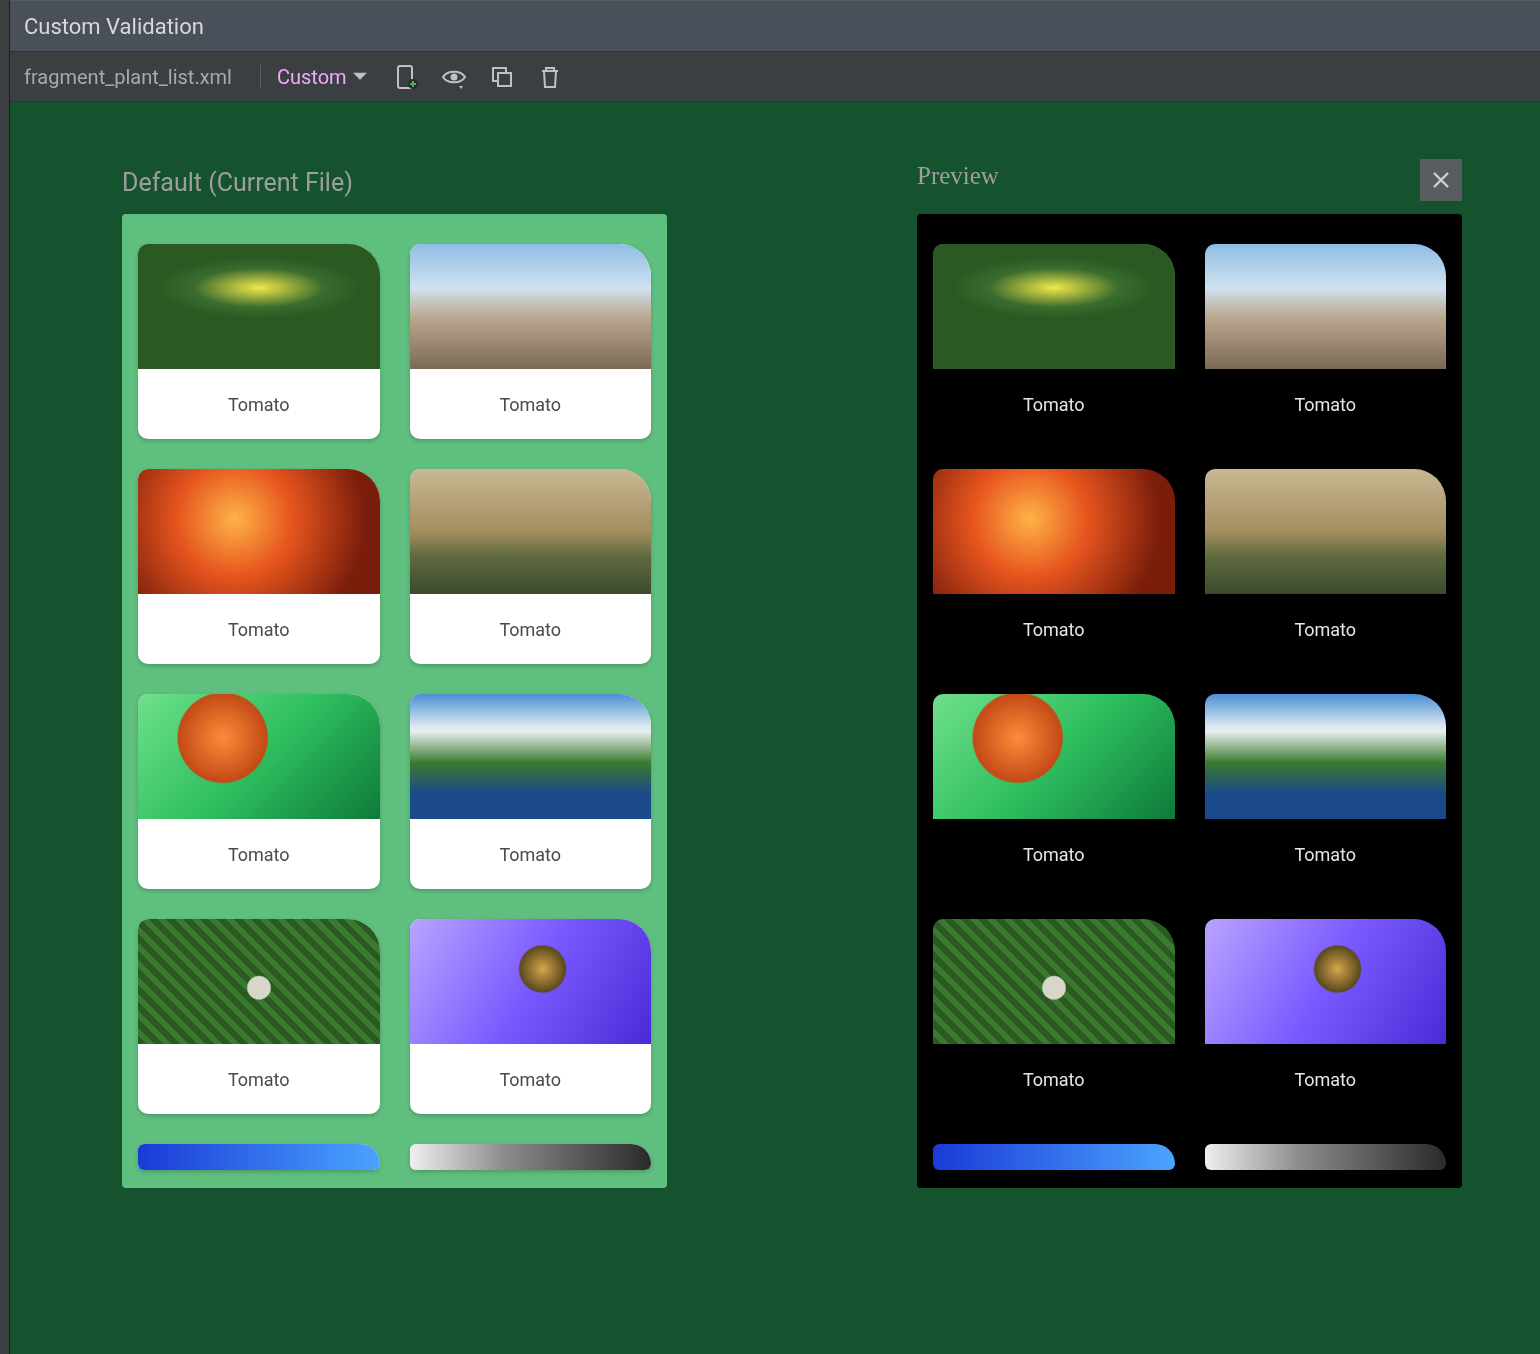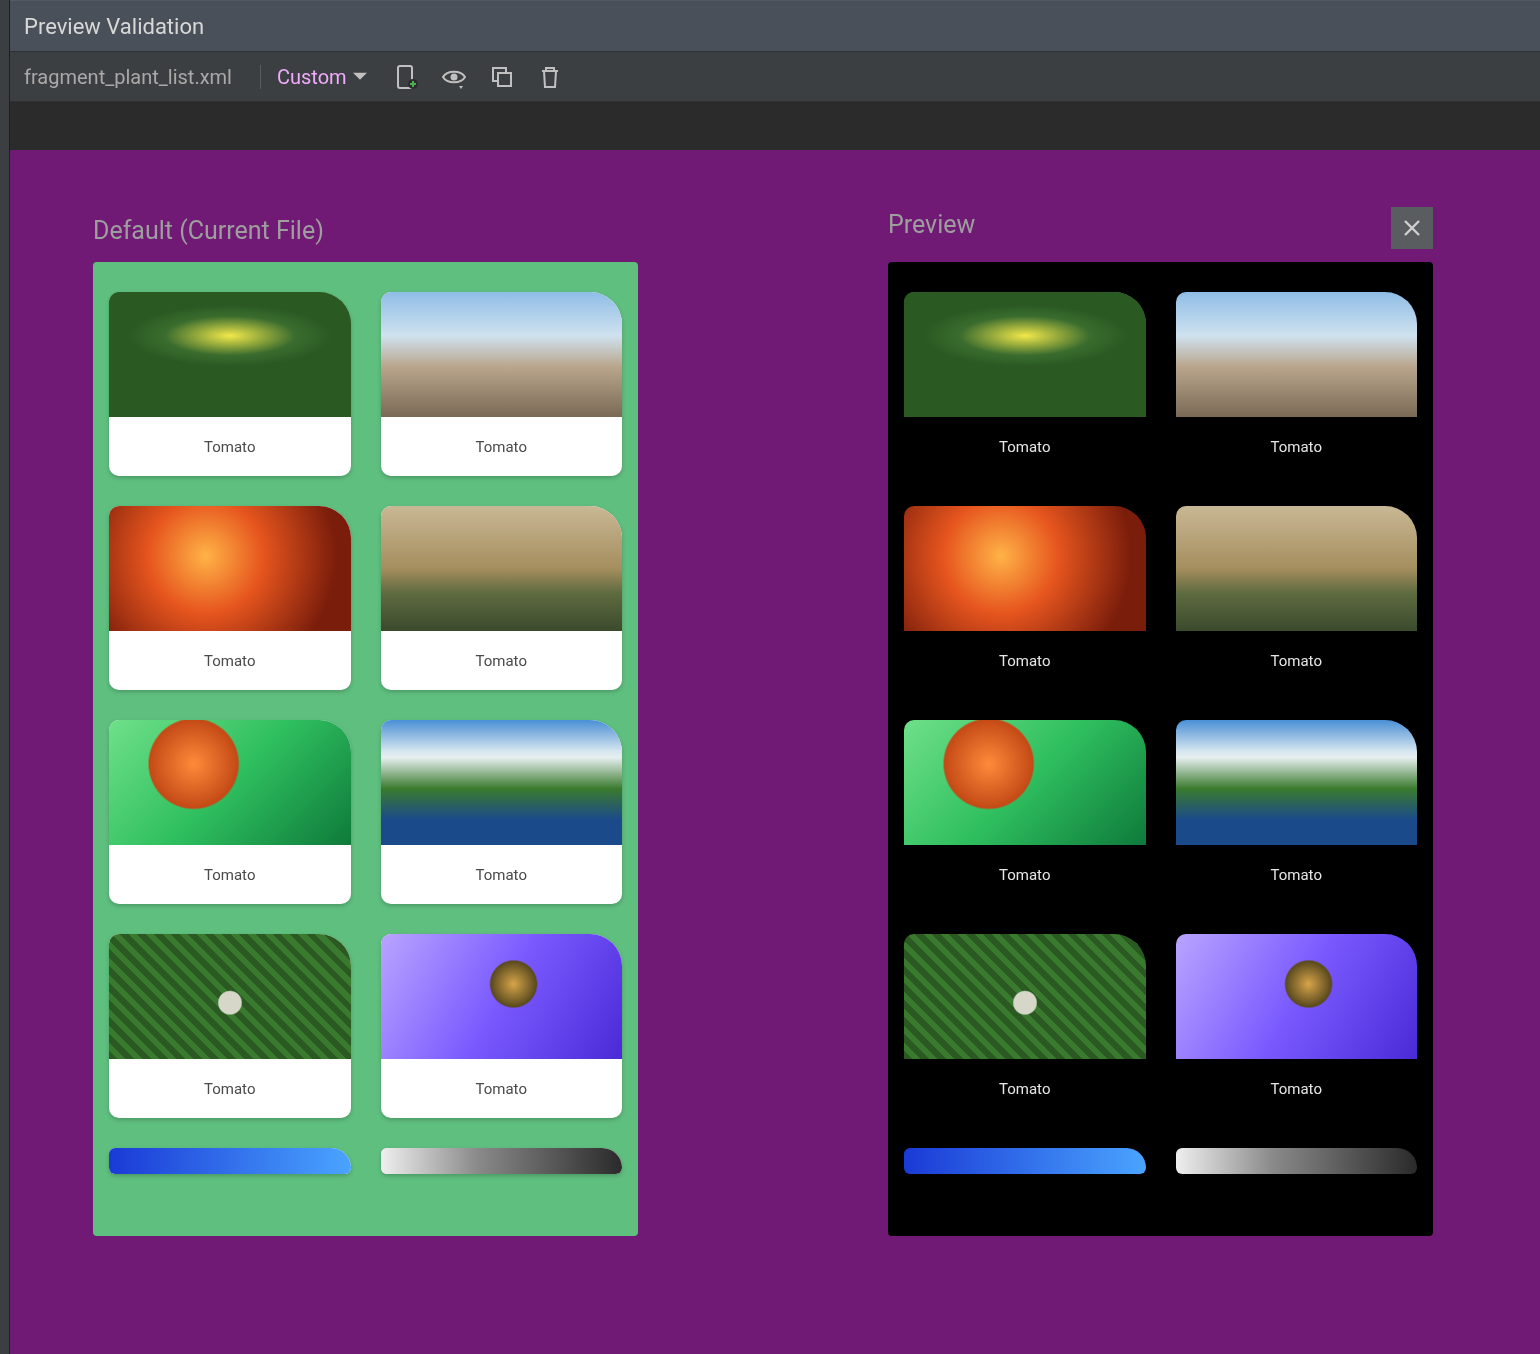--- a/index.html
+++ b/index.html
@@ -62,39 +62,38 @@
     font-size: 20px;
     cursor: pointer;
   }
   .dropdown svg { width: 14px; height: 14px; fill: #c0c0c0; }
   .tool-icons { display: flex; align-items: center; gap: 22px; margin-left: 10px; }
   .tool-icons .ico { width: 26px; height: 26px; display: flex; align-items: center; justify-content: center; cursor: pointer; }
   .tool-icons svg { width: 26px; height: 26px; }
 
   .canvas {
     flex: 1;
-    background: #701a75;
+    background: #14532d;
     display: flex;
     gap: 250px;
-    padding: 60px 40px 0 83px;
+    padding: 60px 40px 0 112px;
     position: relative;
     overflow: hidden;
-    margin-top: 48px;
   }
 
   .pane { display: flex; flex-direction: column; }
   .pane-title {
     font-size: 25px;
     color: #9e9e9e;
     height: 40px;
     display: flex;
     align-items: center;
     margin-bottom: 12px;
   }
-  .pane-title-row { display:flex; align-items:center; justify-content:space-between; height:40px; margin-bottom:12px;}
+  .pane-title-row { display:flex; align-items:center; justify-content:space-between; height:40px; margin-bottom:12px;font-family:Liberation Serif, serif;}
   .close-btn {
     width: 42px; height: 42px;
     background: #5a5d60;
     display:flex; align-items:center; justify-content:center;
     cursor:pointer;
     margin-top:-4px;
   }
   .close-btn svg { width:20px; height:20px; stroke:#cfcfcf; stroke-width:2.4; }
 
   .phone {
@@ -115,23 +114,23 @@
   .card {
     border-radius: 10px 32px 10px 10px;
     overflow: hidden;
     background: #ffffff;
     display:flex; flex-direction:column;
     box-shadow: 0 2px 4px rgba(0,0,0,0.2);
   }
   .phone.dark .card { background: #000000; box-shadow:none; }
   .thumb { width: 100%; height: 125px; }
   .label {
-    height: 59px;
+    height: 70px;
     display:flex; align-items:center; justify-content:center;
-    font-size: 15px;
+    font-size: 18px;
     color:#4a4a4a;
   }
   .phone.dark .label { color:#e6e6e6; }
 
   .card.partial { height: 26px; }
   .card.partial .thumb { height: 26px; }
 
   
   .img-caterpillar { background:
     radial-gradient(ellipse 60% 35% at 50% 35%, #f2e84a 0%, #3a6c2e 45%, #2a5a22 70%),
@@ -157,21 +156,21 @@
   .img-bw { background: linear-gradient(to right, #efefef 0%, #8a8a8a 40%, #2a2a2a 100%); }
 </style>
 </head>
 <body>
 
 <div class="left-gutter"></div>
 
 <div class="main">
 
   <div class="title-bar">
-    <span class="title-bar-text">Preview Validation</span>
+    <span class="title-bar-text">Custom Validation</span>
   </div>
 
   <div class="tool-bar">
     <span class="file-name">fragment_plant_list.xml</span>
     <div class="dropdown">
       <span>Custom</span>
       <svg viewBox="0 0 10 6">
           <path d="M0 0 L5 5 L10 0 Z"></path>
         </svg>
     </div>

